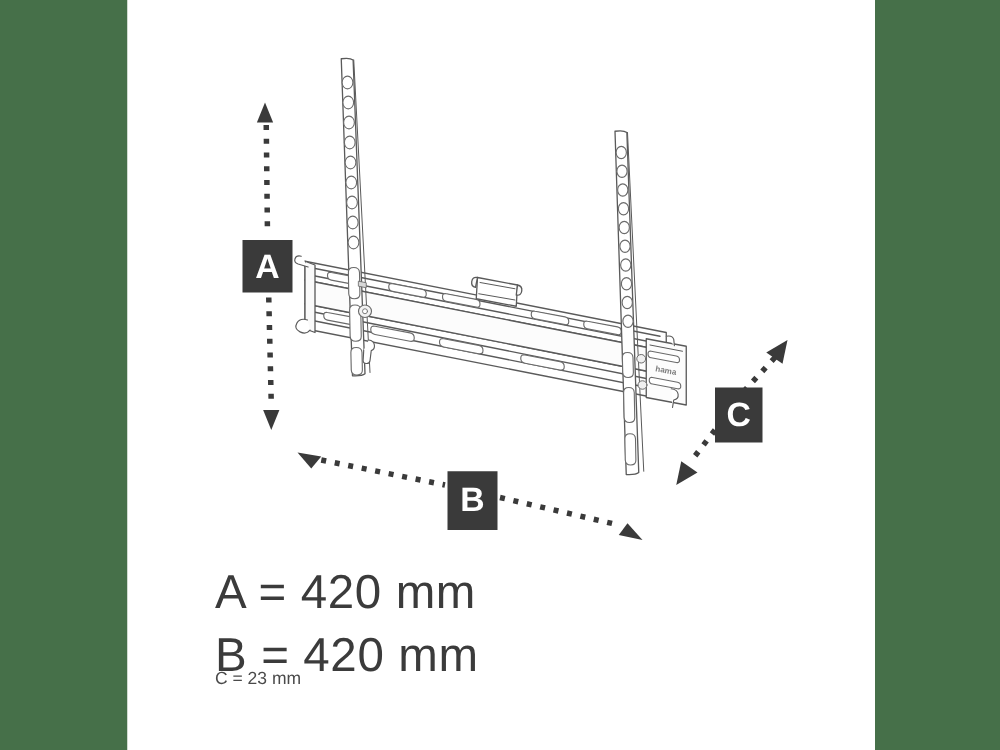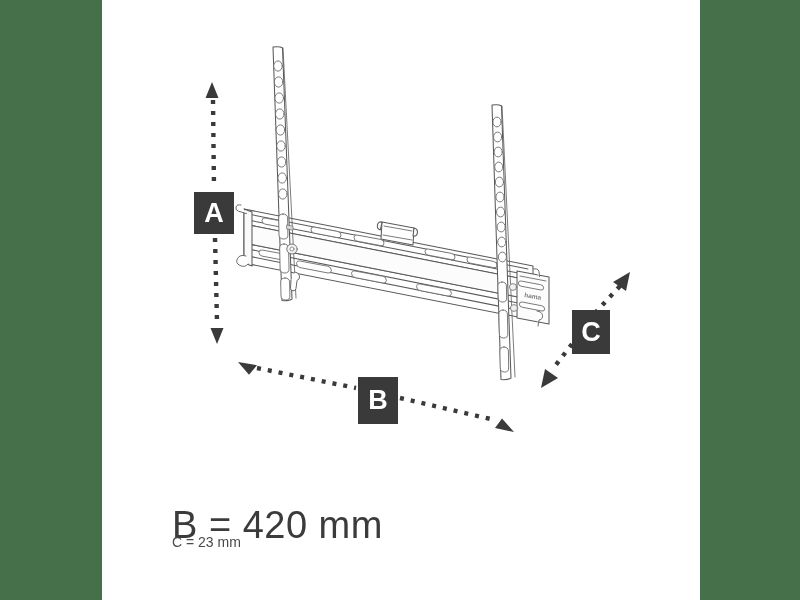--- a/index.html
+++ b/index.html
@@ -190,16 +190,17 @@
   <div class="labelbox label-a">
     <span>A</span>
   </div>
   <div class="labelbox label-b">
     <span>B</span>
   </div>
   <div class="labelbox label-c">
     <span>C</span>
   </div>
 
+  <div class="dimtext dim-a">A = 420 mm</div>
   <div class="dimtext dim-b">B = 420 mm</div>
   <div class="dimtext dim-c">C = 23 mm</div>
 
 </div>
 
 </body></html>

